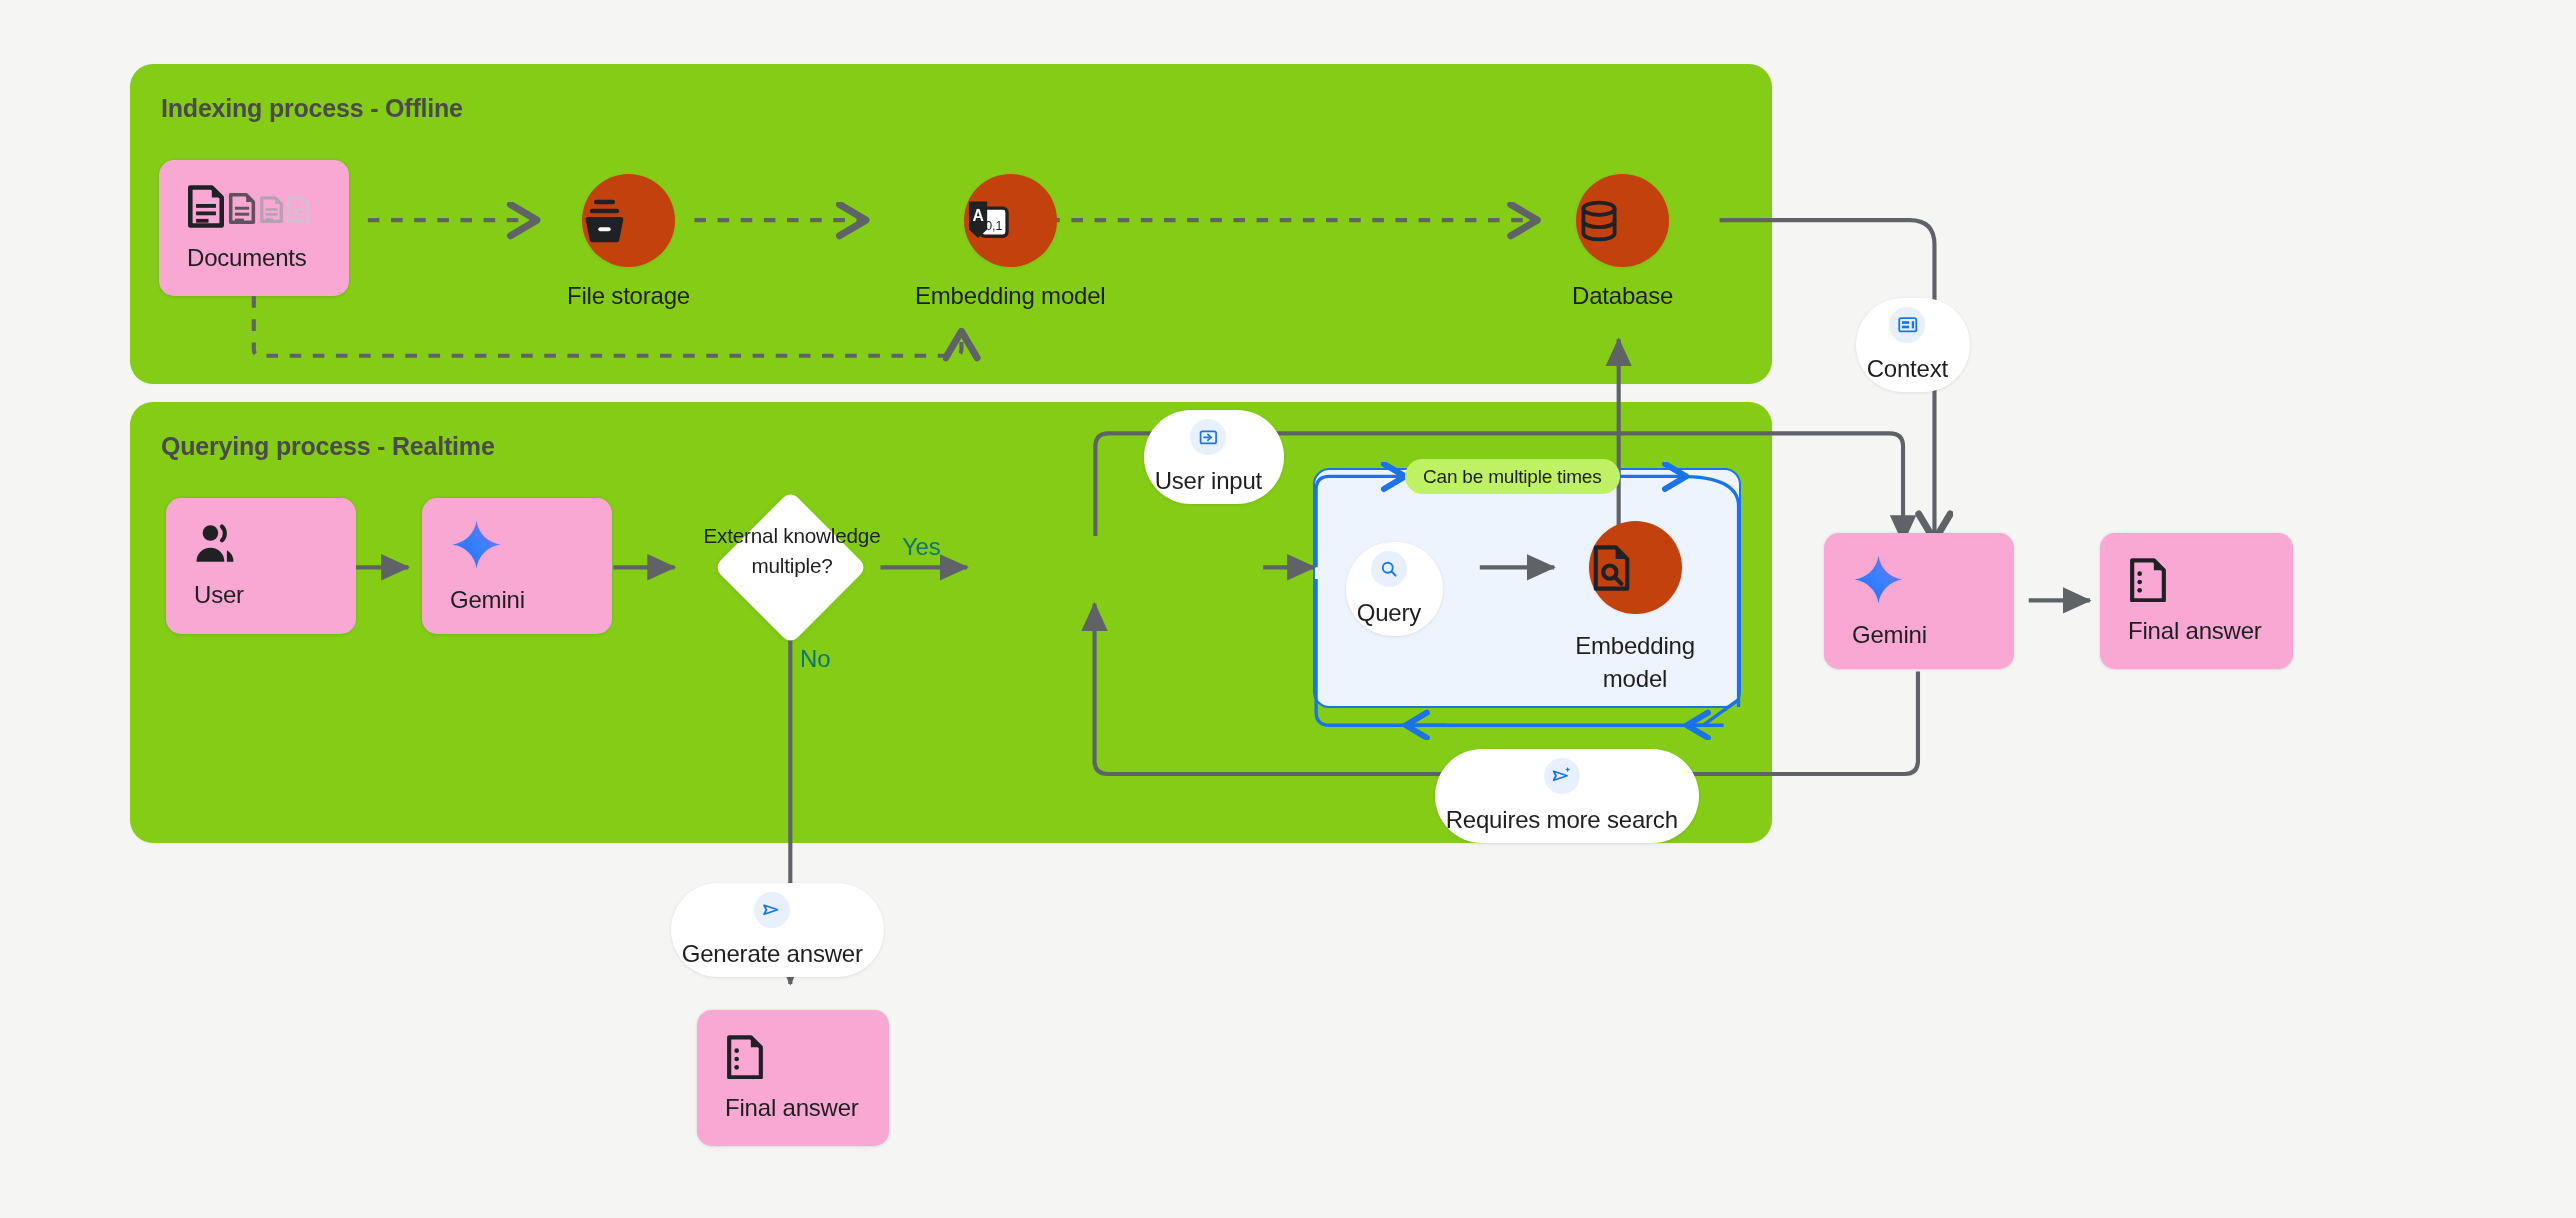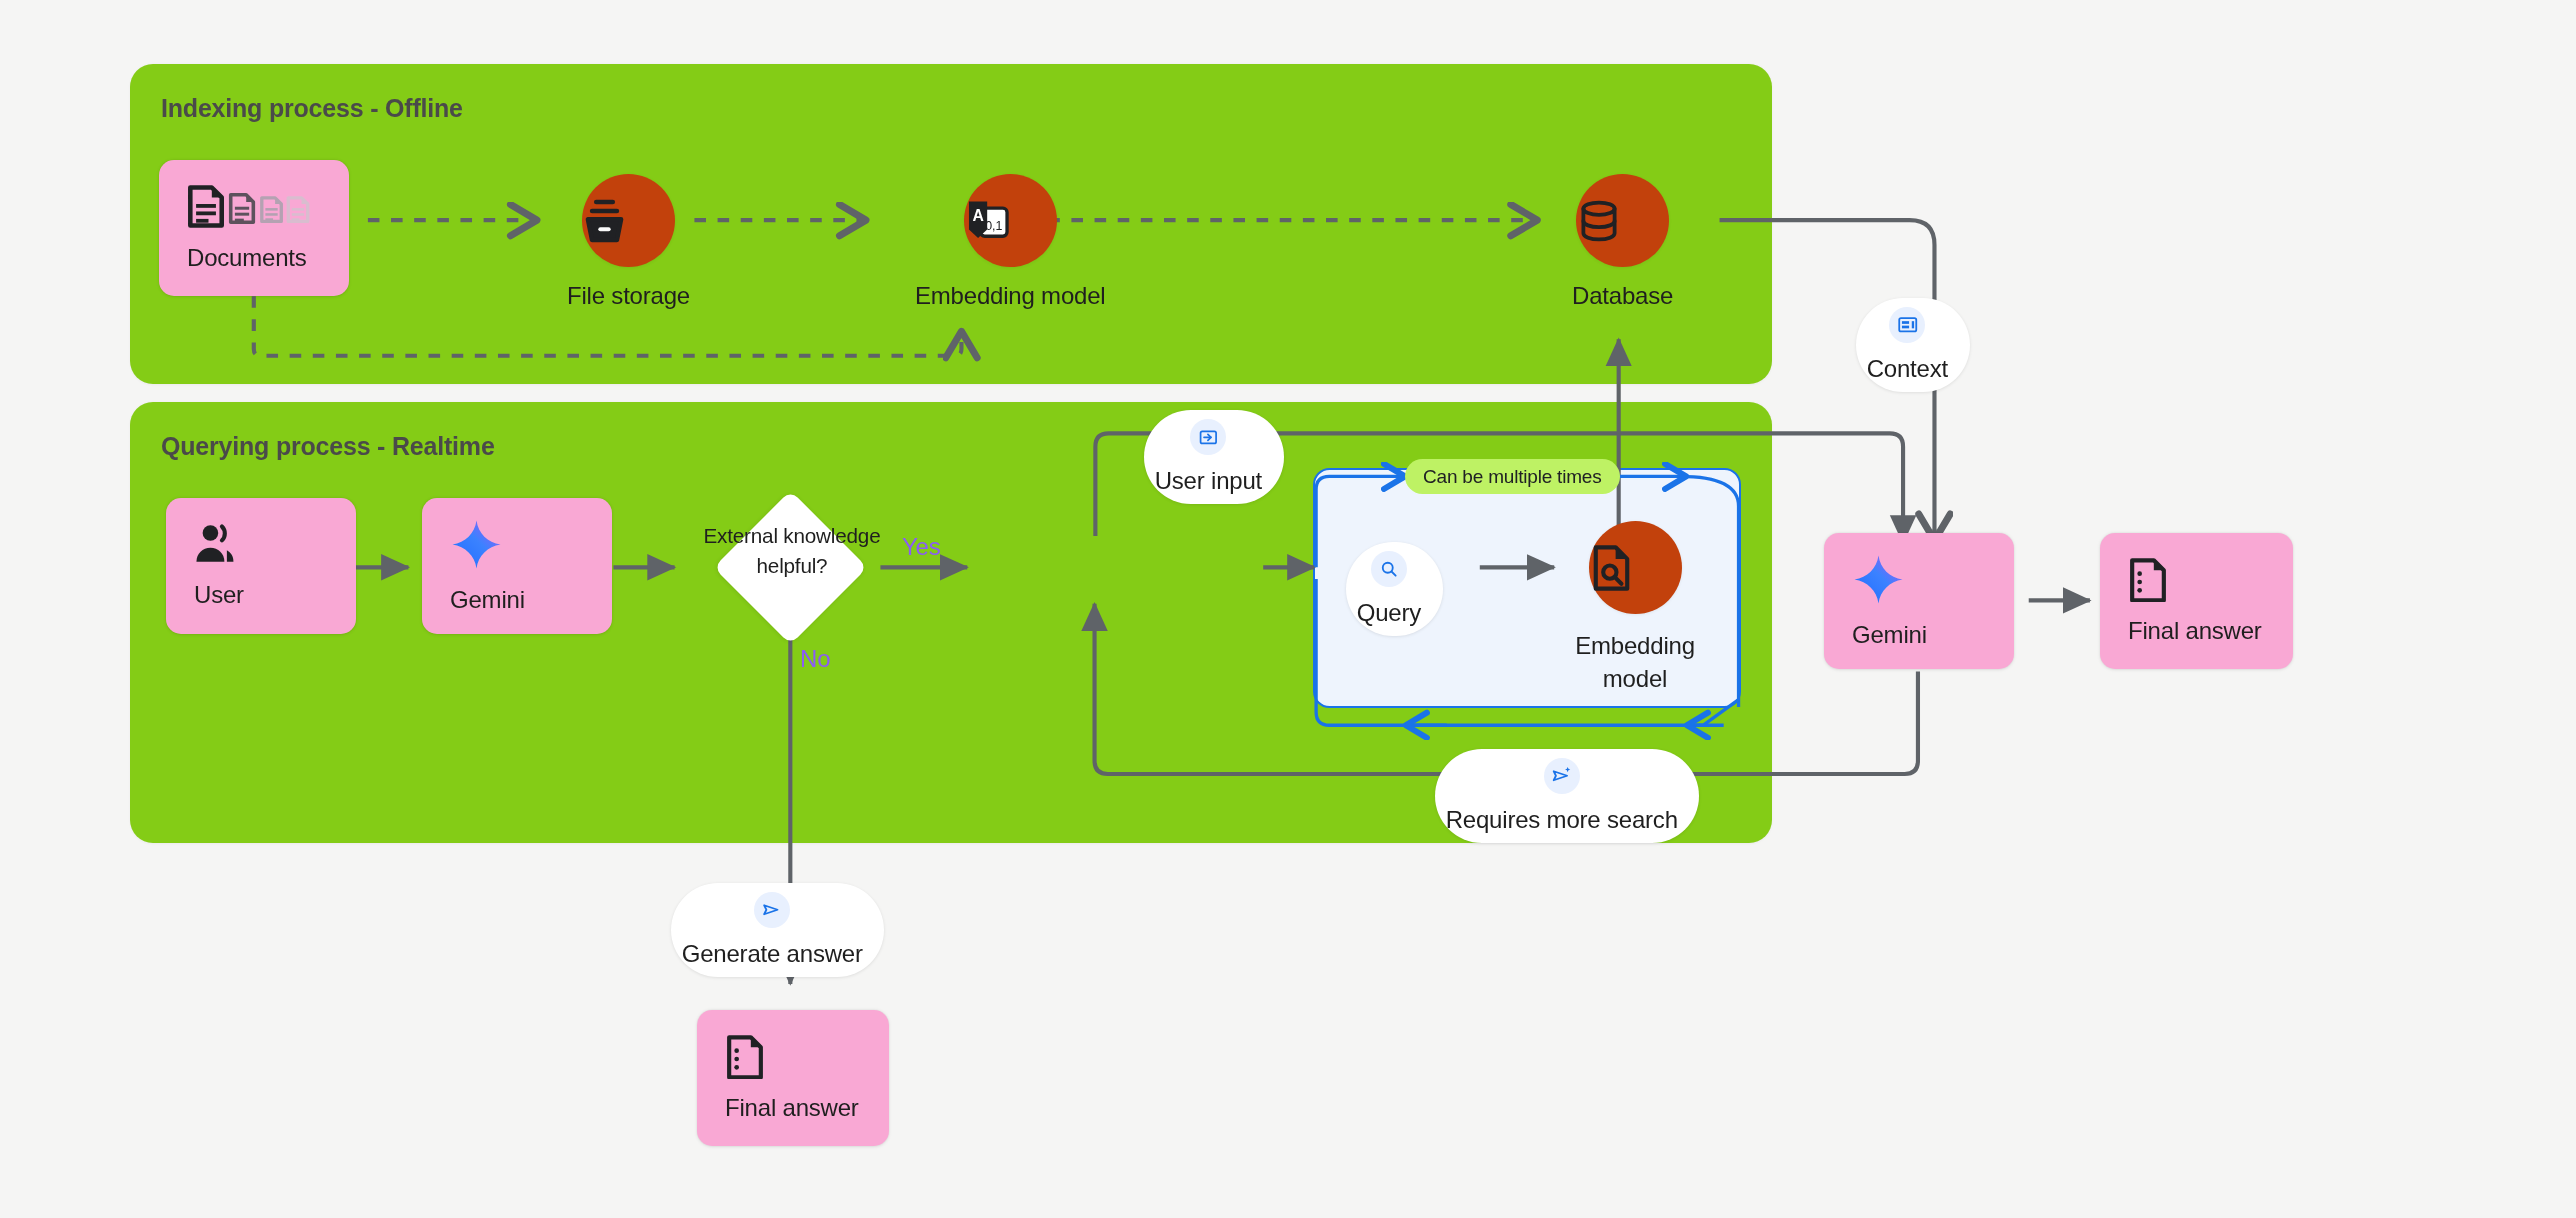--- a/index.html
+++ b/index.html
@@ -70,21 +70,21 @@
   .diamond .dtext{
     position:absolute;left:-43px;top:8.3px;width:198px;text-align:center;
     font-size:20.7px;line-height:30px;color:#1f1f1f;letter-spacing:-0.2px;
   }
 
   
   #loop-box{
     position:absolute;left:1313px;top:468px;width:428px;height:240px;
     background:#eef4fd;border:2.1px solid #1a73e8;border-radius:16.5px;box-sizing:border-box;
   }
-  .flow-label{position:absolute;font-size:24px;color:#8b5cf6;letter-spacing:-0.2px;}
+  .flow-label{position:absolute;font-size:24px;color:#0f766e;letter-spacing:-0.2px;}
 </style>
 </head>
 <body>
 
 <div class="stage">
 
   <div class="panel" id="panel-indexing">
     <div class="panel-title">Indexing process - Offline</div>
   </div>
   <div class="panel" id="panel-querying">
@@ -254,21 +254,21 @@
         </defs>
         <path d="M32,3 C34.2,18.5 45.5,29.8 61,32 C45.5,34.2 34.2,45.5 32,61
                  C29.8,45.5 18.5,34.2 3,32 C18.5,29.8 29.8,18.5 32,3 Z" fill="url(#gg1)"></path>
       </svg>
     </span>
     <div class="lbl">Gemini</div>
   </div>
 
   <div class="diamond" id="n-decision" style="left:736px;top:513px;width:109px;height:109px;">
     <div class="dshape"></div>
-    <div class="dtext">External knowledge helpful?</div>
+    <div class="dtext">External knowledge multiple?</div>
   </div>
   <div class="flow-label" style="left:902px;top:533px;">Yes</div>
   <div class="flow-label" style="left:800px;top:645px;">No</div>
 
 
   <div class="pill plain" id="chip-loopnote" style="left:1405px;top:459px;">
     <span>Can be multiple times</span>
   </div>
 
   <div class="pill" id="chip-query" style="left:1346px;top:542px;">

